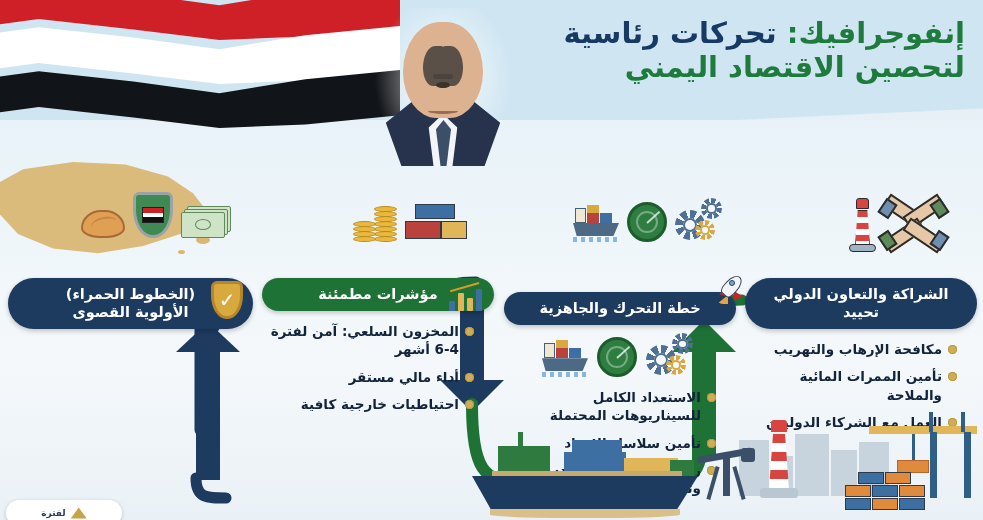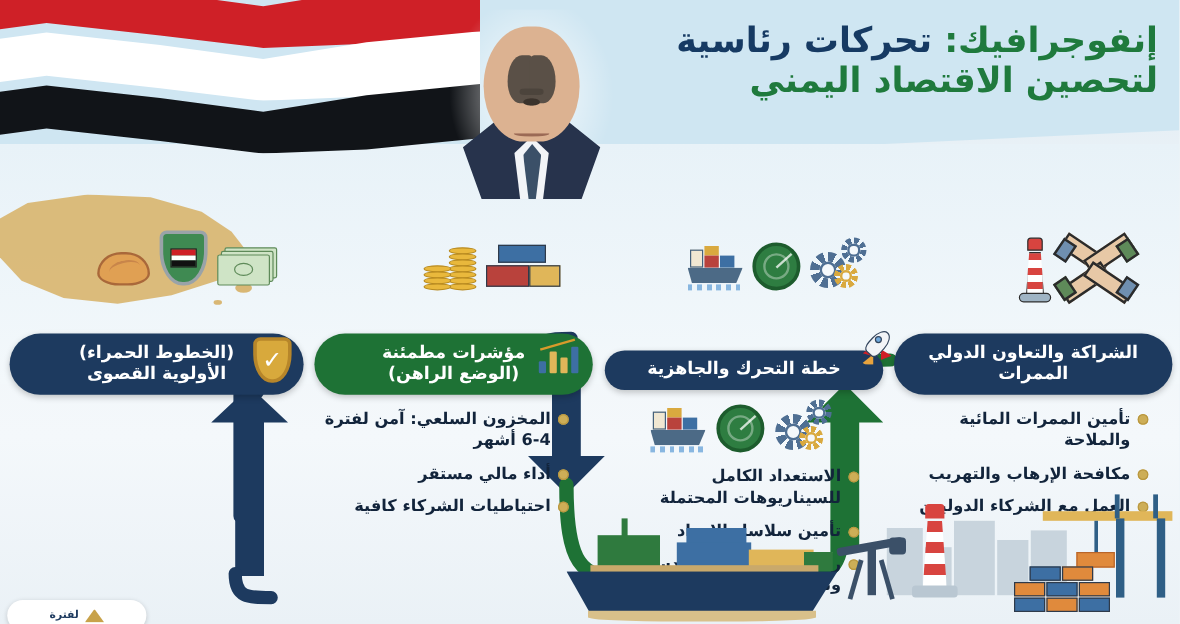--- a/index.html
+++ b/index.html
@@ -388,25 +388,25 @@
           <i class="w"></i>
           <i class="k"></i>
         </div>
     </div>
     <div class="bread"></div>
   </div>
 
   <div class="panel" id="panel1">
     <div class="pill navy">
       <div>الشراكة والتعاون الدولي</div>
-      <div>الممرات</div>
+      <div>تحييد</div>
     </div>
     <ul class="bullets">
+      <li>مكافحة الإرهاب والتهريب</li>
       <li>تأمين الممرات المائية والملاحة</li>
-      <li>مكافحة الإرهاب والتهريب</li>
       <li>العمل مع الشركاء الدوليين</li>
     </ul>
   </div>
 
   <div class="panel" id="panel2">
     <div class="pill navy">
       <div>خطة التحرك والجاهزية</div>
     </div>
     <div class="icons-inline">
       <div class="gear-group">
@@ -435,26 +435,25 @@
     <div class="flame"></div>
       <div class="fin"></div>
       <div class="fin2"></div>
     <div class="body"></div>
       <div class="win"></div>
   </div>
 
   <div class="panel" id="panel3">
     <div class="pill green">
       <div>مؤشرات مطمئنة</div>
-      <div>(الوضع الراهن)</div>
     </div>
     <ul class="bullets">
       <li>المخزون السلعي: آمن لفترة 4-6 أشهر</li>
       <li>أداء مالي مستقر</li>
-      <li>احتياطيات الشركاء كافية</li>
+      <li>احتياطيات خارجية كافية</li>
     </ul>
   </div>
   <div class="chartic" style="position:absolute; right:500px; top:285px;">
     <div class="trend"></div>
     <div class="bar bar1"></div>
       <div class="bar bar2"></div>
       <div class="bar bar3"></div>
       <div class="bar bar4"></div>
   </div>
 

